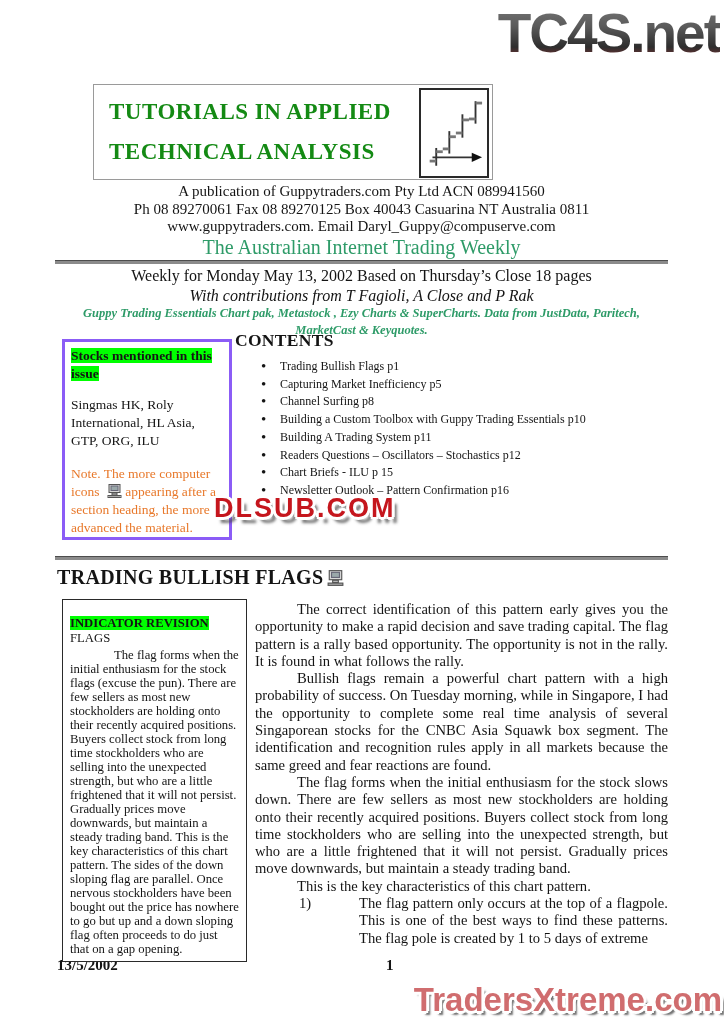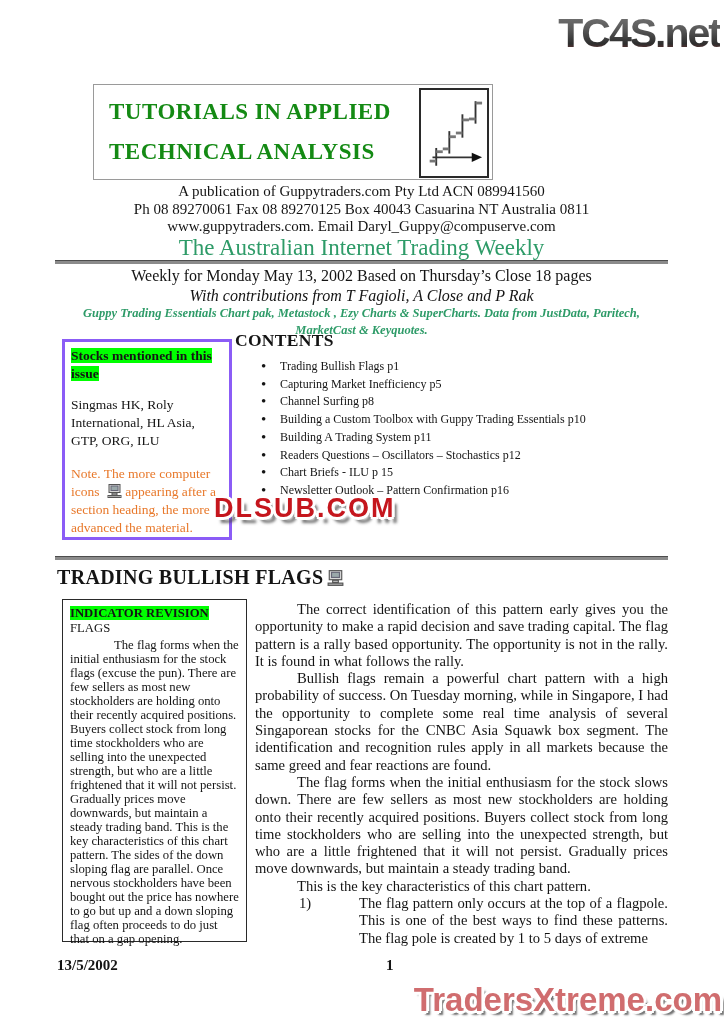--- a/index.html
+++ b/index.html
@@ -1,42 +1,42 @@
 <!DOCTYPE html>
 <html><head>
 <meta charset="utf-8">
 <style>
   html,body{margin:0;padding:0;background:#fff;}
   .page{position:relative;width:724px;height:1024px;background:#fff;overflow:hidden;
         font-family:"Liberation Serif",serif;color:#141414;}
 
   
-  .tc4s{position:absolute;top:10px;right:4px;font-family:"Liberation Sans",sans-serif;
-        font-weight:bold;font-size:41px;letter-spacing:-2px;
+  .tc4s{position:absolute;top:1px;right:4px;font-family:"Liberation Sans",sans-serif;
+        font-weight:bold;font-size:55px;letter-spacing:-2px;
         background:linear-gradient(#7b7b7b 0%,#5a5a5a 40%,#2e2e2e 72%,#a23434 100%);
         -webkit-background-clip:text;background-clip:text;color:transparent;}
   .dlsub{position:absolute;left:214px;top:493px;font-family:"Liberation Sans",sans-serif;
         font-weight:bold;font-size:27px;letter-spacing:2px;color:#c5161d;z-index:5;
         text-shadow:-2px -2px 0 #fff,2px -2px 0 #fff,-2px 2px 0 #fff,2px 2px 0 #fff,
           -3px 0 0 #fff,3px 0 0 #fff,0 -3px 0 #fff,0 3px 0 #fff,5px 6px 3px rgba(70,70,70,.75);}
   .txtreme{position:absolute;right:2px;top:981px;font-family:"Liberation Sans",sans-serif;
         font-weight:bold;font-size:33px;color:#d06d6f;z-index:5;
         text-shadow:-2px -2px 0 #fff,2px -2px 0 #fff,-2px 2px 0 #fff,2px 2px 0 #fff,
           -3px 0 0 #fff,3px 0 0 #fff,0 -3px 0 #fff,0 3px 0 #fff,4px 4px 2px rgba(85,85,85,.85);}
   .frag{position:absolute;font-size:15px;color:#333;z-index:1;}
 
   
   .mast-box{position:absolute;left:93px;top:84px;width:398px;height:94px;border:1px solid #9a9a9a;}
   .mast-title{position:absolute;left:15px;top:7px;color:#148a14;font-weight:bold;
         font-size:23px;line-height:40px;letter-spacing:.5px;white-space:nowrap;}
   .chart-box{position:absolute;right:3px;top:3px;width:66px;height:86px;border:2px solid #2a2a2a;
         background:#fff;display:flex;align-items:center;justify-content:center;}
   .pub{position:absolute;left:55px;top:183px;width:613px;text-align:center;
         font-size:15px;line-height:17.5px;}
-  .tagline{font-size:23px;color:#2e9b68;margin-top:3px;}
+  .tagline{font-size:20px;color:#2e9b68;margin-top:3px;}
 
   .rule{position:absolute;left:55px;width:613px;height:3px;background:#8b8b8b;border-top:1px solid #4d4d4d;}
   .rule1{top:260px;} .rule2{top:556px;}
 
   .issue{position:absolute;left:55px;top:266px;width:613px;text-align:center;}
   .issue .d{font-size:16px;line-height:20px;}
   .issue .c{font-size:16px;font-style:italic;line-height:19px;}
   .issue .t{font-size:12.5px;font-style:italic;color:#2e9b68;line-height:17px;font-weight:bold;}
 
   
@@ -49,21 +49,21 @@
   
   .contents{position:absolute;left:235px;top:330px;width:436px;}
   .contents .hd{font-weight:bold;font-size:17.5px;letter-spacing:.3px;}
   .contents ul{list-style:none;margin:7px 0 0;padding:0;}
   .contents li{position:relative;padding-left:45px;font-size:12px;line-height:17.7px;}
   .contents li::before{content:"•";position:absolute;left:26px;font-size:15px;}
 
   
   .art-hd{position:absolute;left:57px;top:566px;font-size:20px;font-weight:bold;letter-spacing:.3px;text-align:center;}
   .sidebar{position:absolute;left:62px;top:599px;width:169px;height:329px;border:1px solid #2a2a2a;
-        padding:6px 7px;font-size:12.7px;line-height:14px;z-index:2;background:#fff;}
+        padding:16px 7px;font-size:12.7px;line-height:14px;z-index:2;background:#fff;}
   .sidebar .sub{margin-top:1px;}
   .sidebar p{margin:3px 0 0;text-indent:44px;}
   .main-col{position:absolute;left:255px;top:601px;width:413px;font-size:14.6px;
         line-height:17.3px;text-align:justify;}
   .main-col p{margin:0;text-indent:42px;}
   .numrow{display:flex;}
   .numrow .num{width:104px;padding-left:44px;box-sizing:border-box;flex:none;}
   .numrow .txt{flex:1;text-align:justify;}
 
   .f-date{position:absolute;left:57px;top:957px;font-weight:bold;font-size:15px;}

